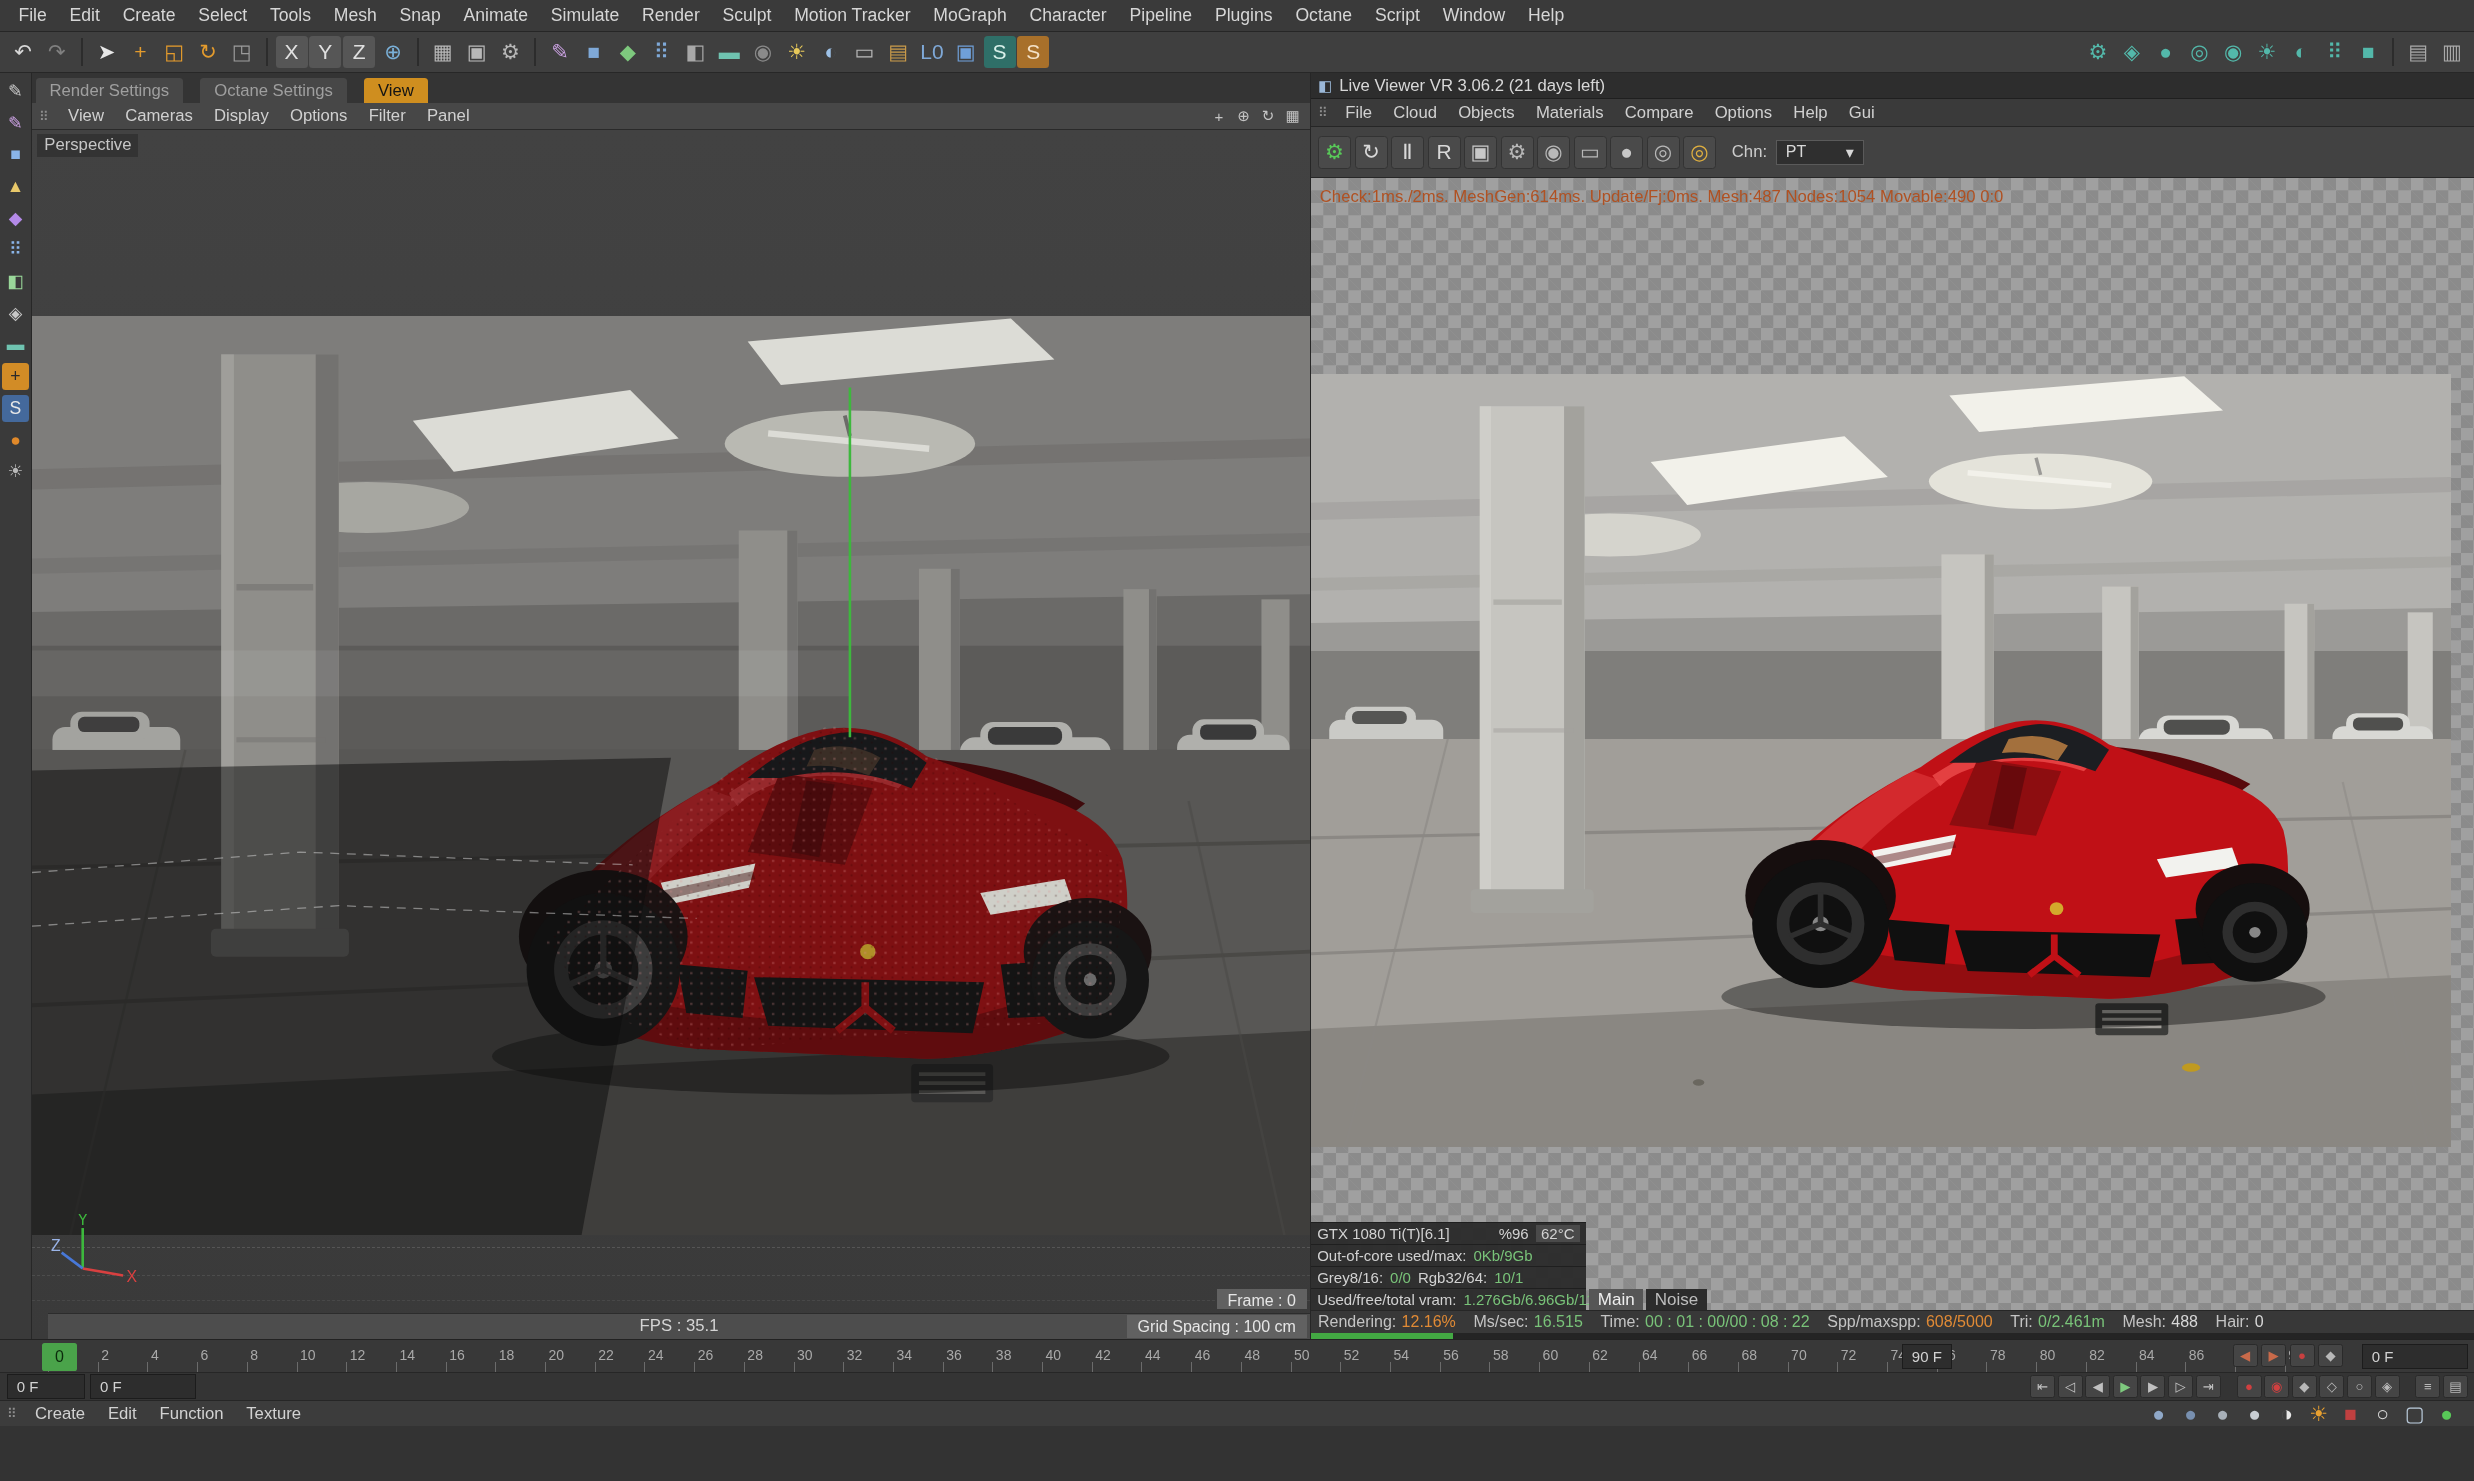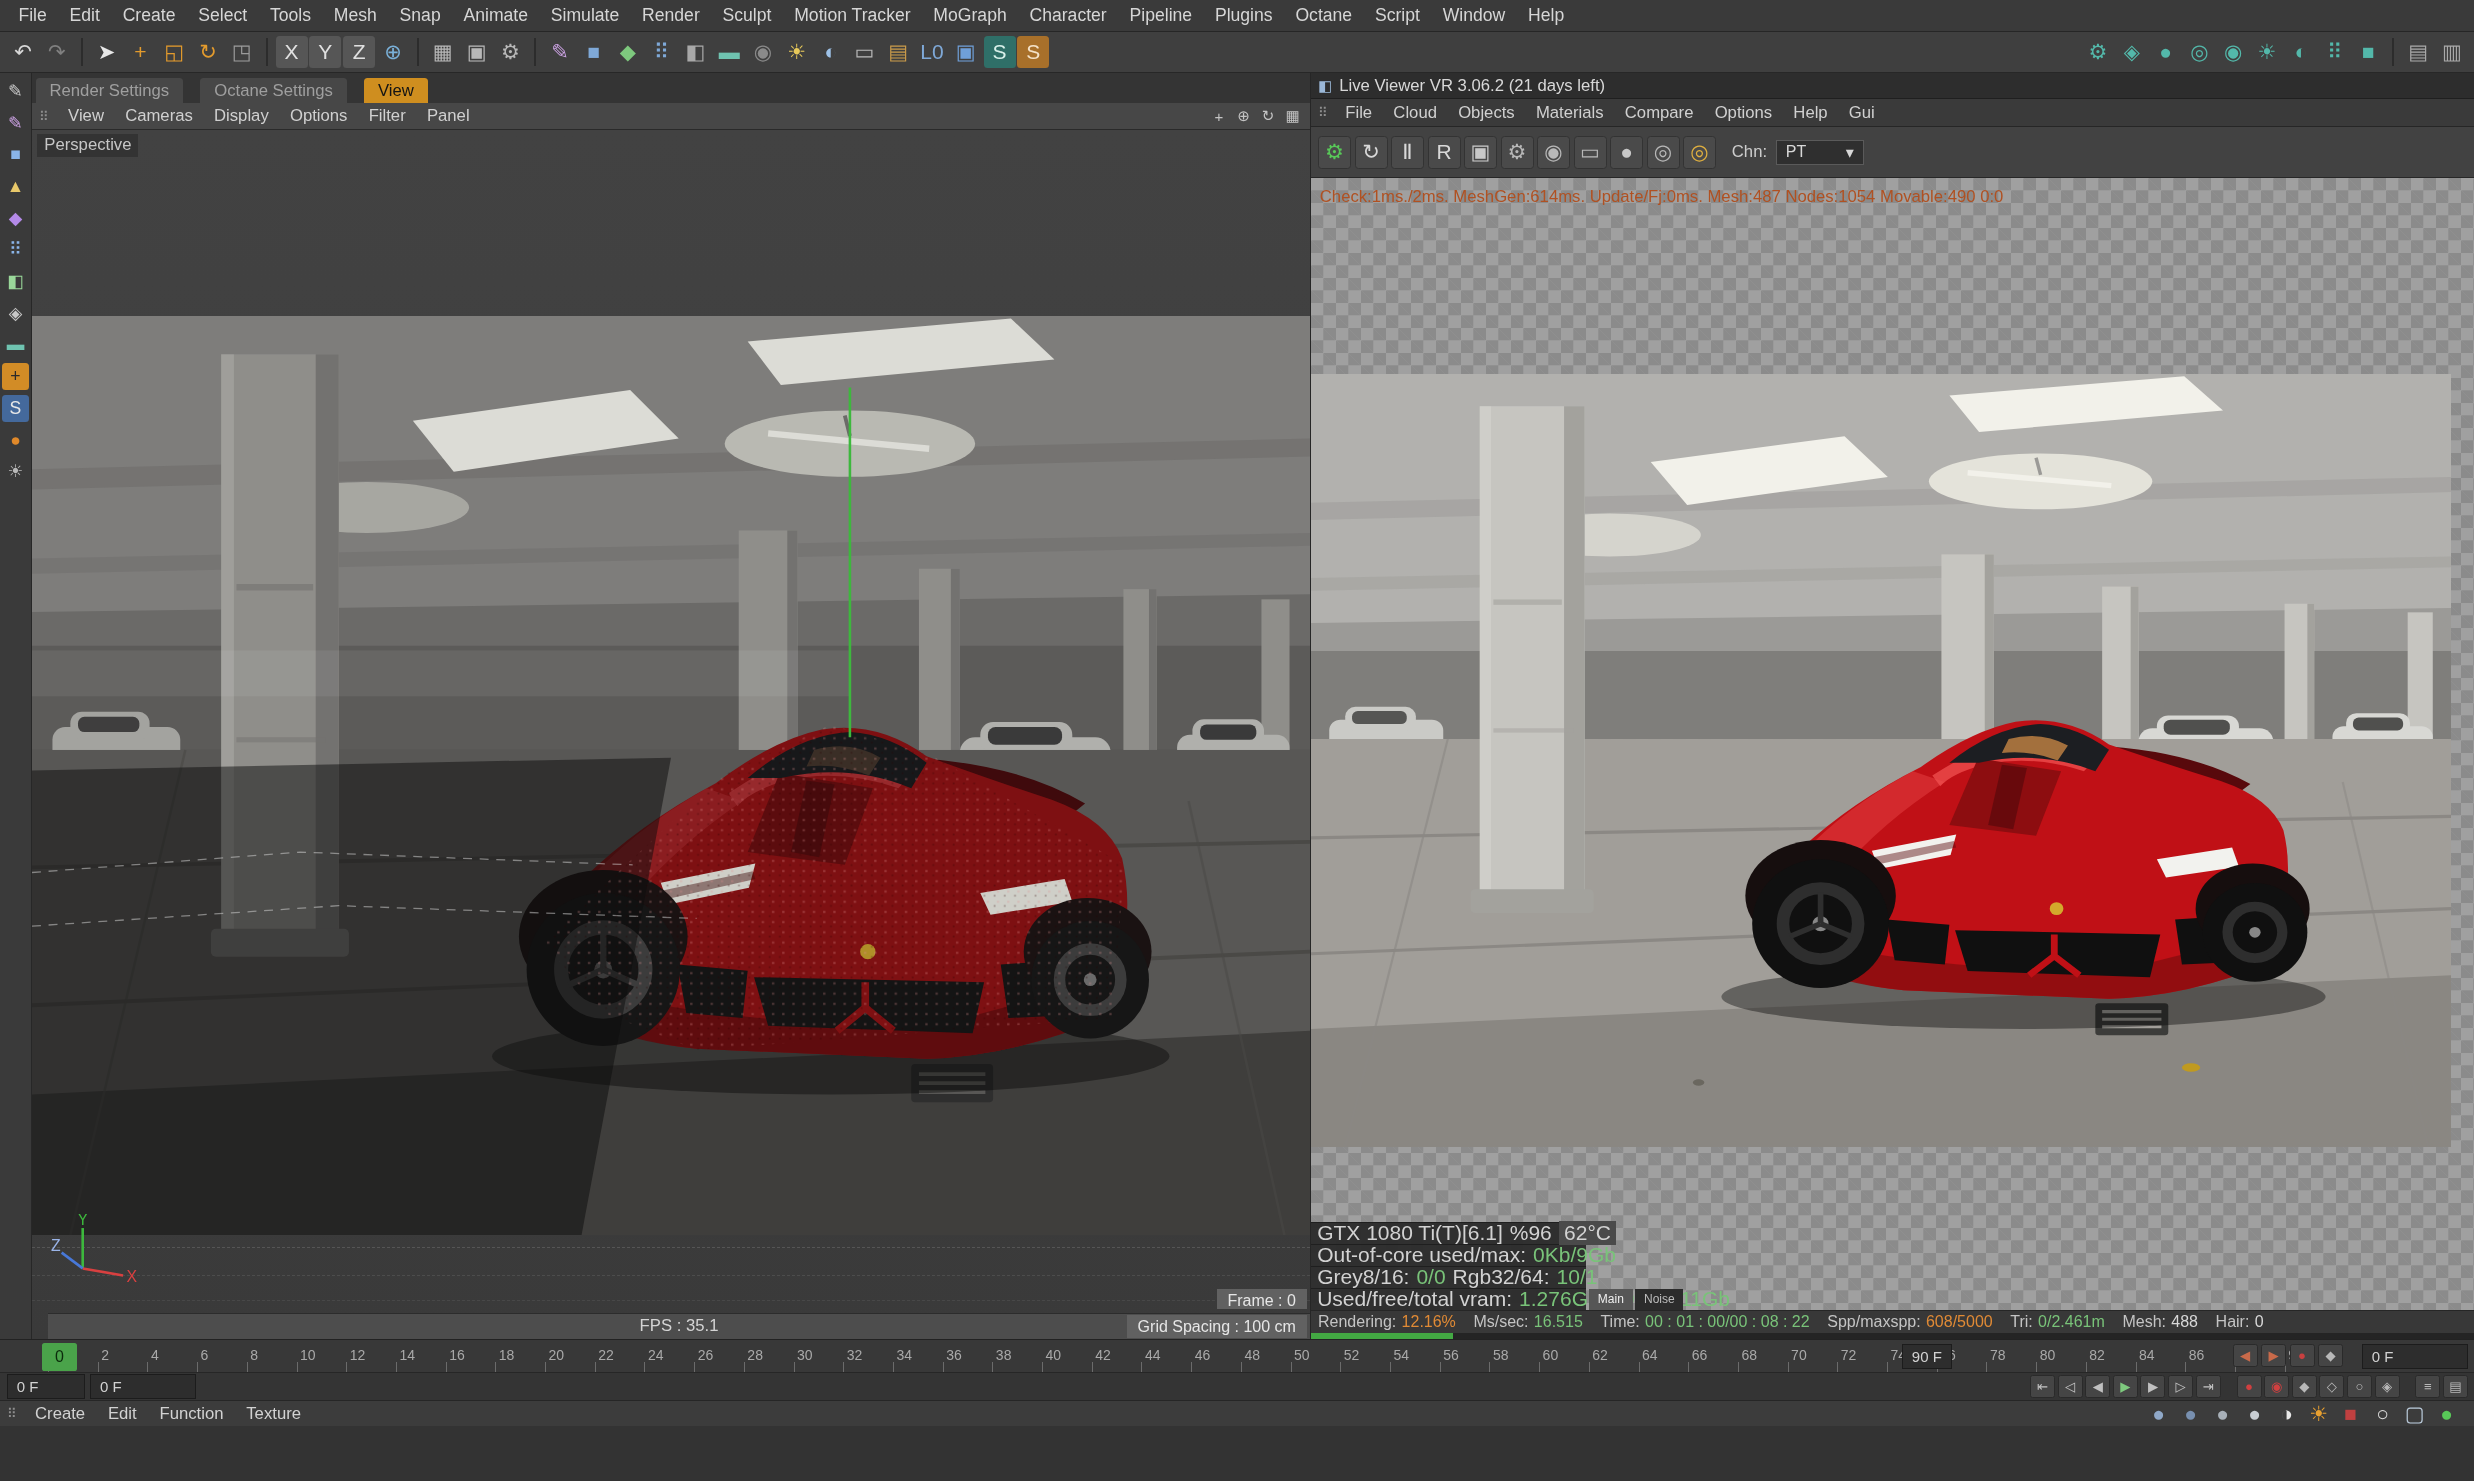--- a/index.html
+++ b/index.html
@@ -62,27 +62,27 @@
   .chn-label { margin-left:12.3px; font-size:16.7px; color:#cdcdcd; }
   .chn-select { width:88px; height:25px; background:#2f2f2f; border:0.9px solid #5a5a5a; display:flex; align-items:center; justify-content:space-between; padding:0 9px; font-size:16px; color:#d8d8d8; margin-left:5.3px; }
   .lv-content { position:relative; flex:1; overflow:hidden;
     background-color:#a0a0a0;
     background-image:
       linear-gradient(45deg,#8b8b8b 25%,transparent 25%,transparent 75%,#8b8b8b 75%),
       linear-gradient(45deg,#8b8b8b 25%,transparent 25%,transparent 75%,#8b8b8b 75%);
     background-size:25px 25px; background-position:0 0,12.3px 12.3px; }
   .lv-status-line { position:absolute; top:8.8px; left:8.8px; font-size:16.7px; color:#b05122; z-index:6; white-space:nowrap; }
   .scene-right { left:0; top:196px; width:1140px; height:773px; }
-  .gpu-box { position:absolute; left:0; bottom:0; width:275px; background:rgba(42,42,42,.95); z-index:7; font-size:21px; }
+  .gpu-box { position:absolute; left:0; bottom:0; width:275px; background:rgba(42,42,42,.95); z-index:7; font-size:15px; }
   .gpu-row { height:22px; display:flex; align-items:center; gap:7px; padding:0 6.2px; border-top:0.9px solid #1f1f1f; color:#d2d2d2; white-space:nowrap; }
   .gpu-name { flex:1; }
   .gpu-chip { background:#4a4a4a; padding:0 5.3px; }
   .g-val { color:#79c379; }
   .gpu-tabs { position:absolute; left:278px; bottom:0; display:flex; gap:2.6px; z-index:7; }
-  .gpu-tab { height:21px; line-height:21px; padding:0 8.8px; font-size:12px; background:#2c2c2c; color:#bdbdbd; }
+  .gpu-tab { height:21px; line-height:21px; padding:0 8.8px; font-size:17px; background:#2c2c2c; color:#bdbdbd; }
   .gpu-tab.active { background:#565656; color:#eee; }
   .lv-statusbar { height:23px; background:#383838; border-top:1.8px solid #262626; display:flex; align-items:center; gap:5.3px; padding:0 7px; font-size:16px; white-space:nowrap; overflow:hidden; flex:none; }
   .lv-statusbar .lbl { color:#c4c4c4; }
   .lv-statusbar .o { color:#e08a35; margin-right:12.3px; }
   .lv-statusbar .g { color:#79c379; margin-right:12.3px; }
   .lv-statusbar .w { color:#d8d8d8; margin-right:12.3px; }
   .lv-progress { height:6.2px; background:#242424; flex:none; }
   .lv-progress-fill { height:100%; background:#43a843; }
   
   .ruler { position:relative; height:33px; background:#383838; border-top:1.8px solid #222; flex:none; }

